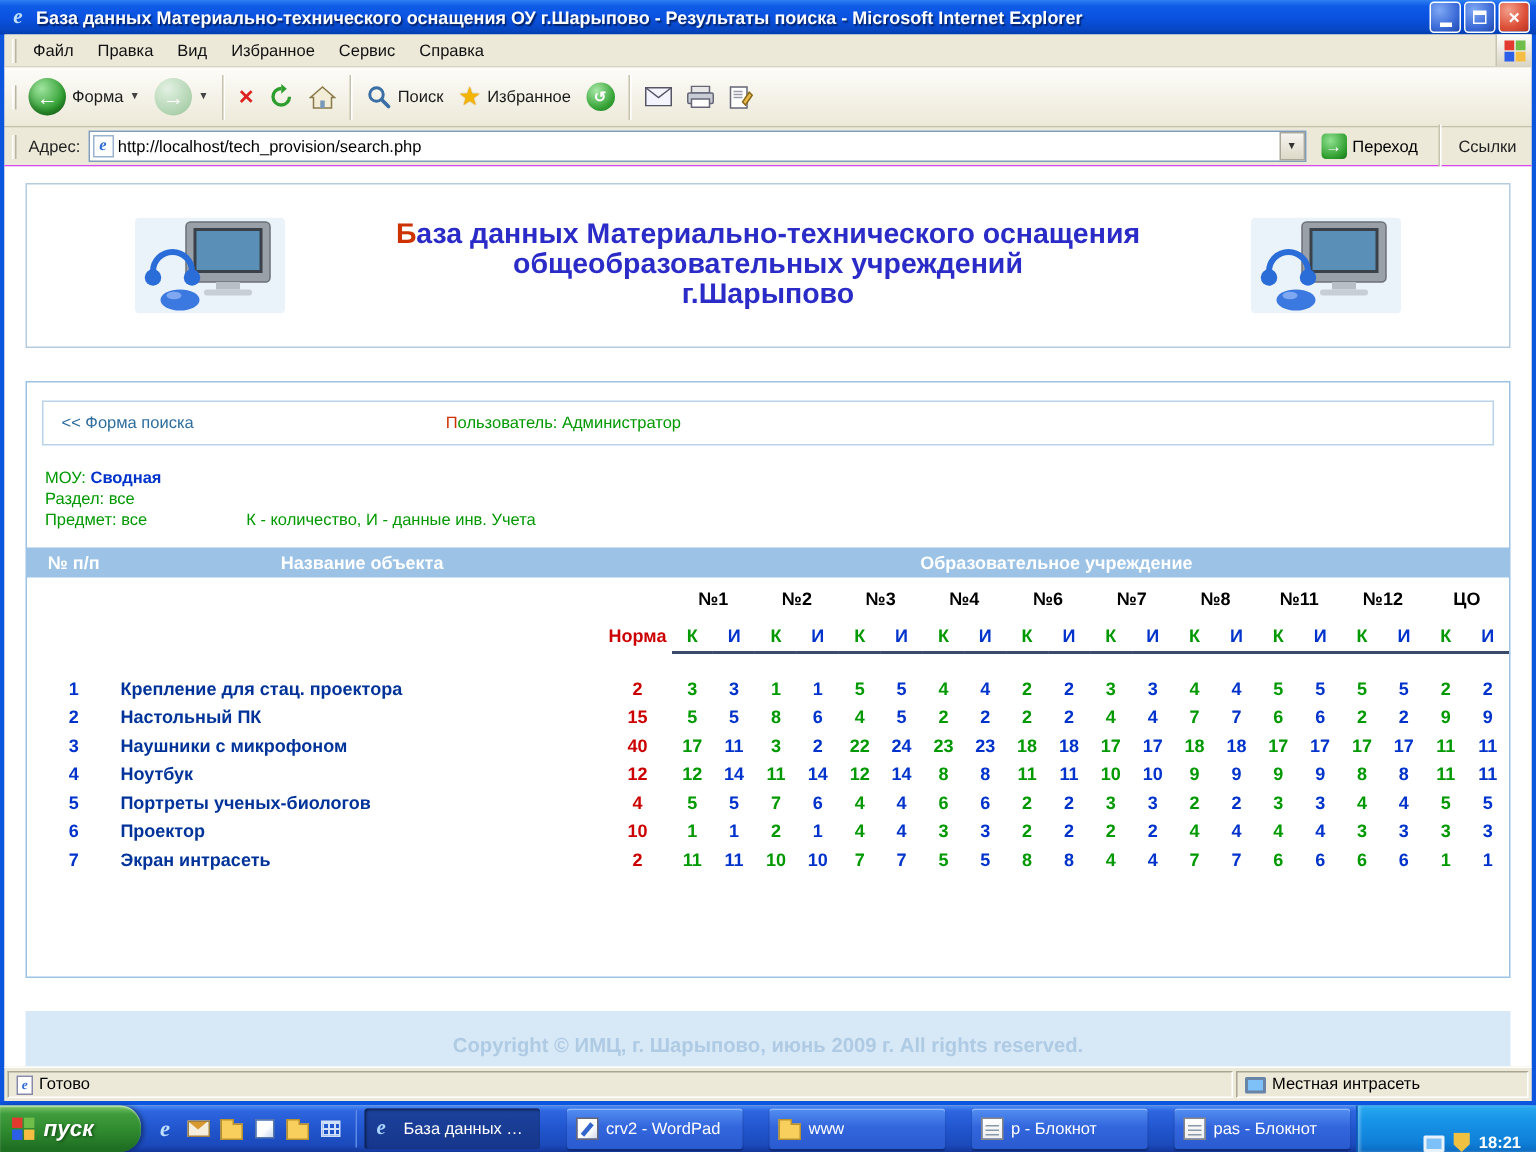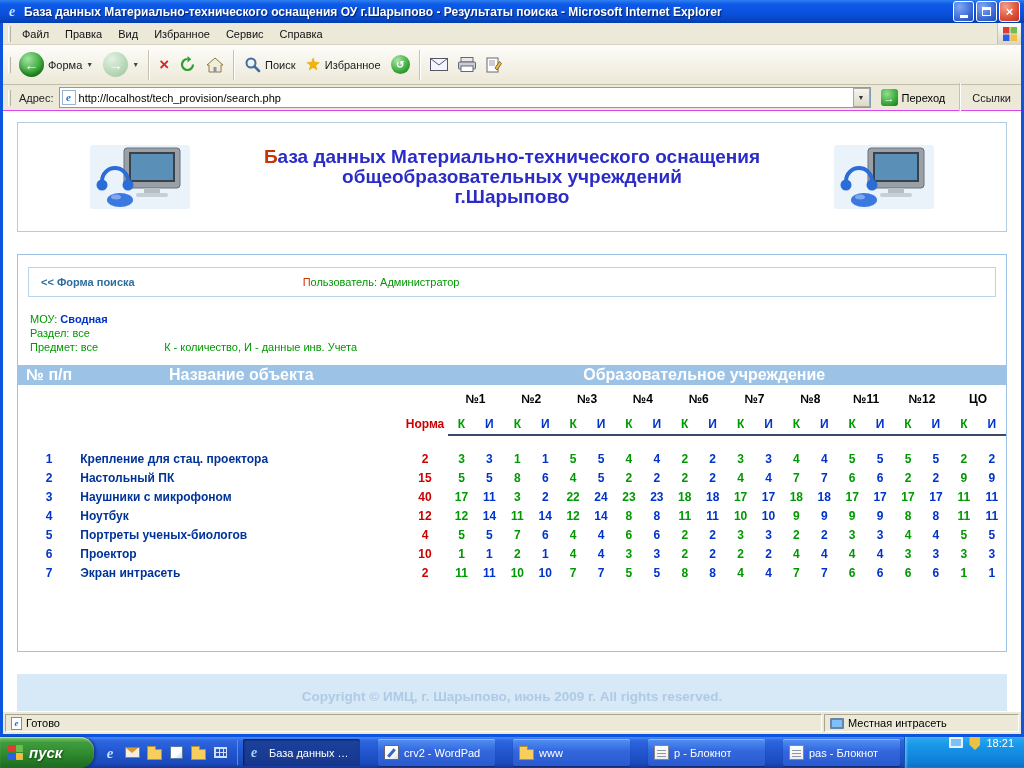--- a/index.html
+++ b/index.html
@@ -82,31 +82,31 @@
     align-items: center; justify-content: space-between; padding: 0 72px; background: #fff; }
   .comp-img { width: 100px; height: 64px; flex: none; }
   .page-title { text-align: center; font-weight: bold; font-size: 19px; line-height: 20px;
     color: var(--accent-blue, #2B2BC8); }
   .first-letter { color: var(--accent-red, #CC3300); }
 
   .main-box { margin-top: 22px; border: 1px solid #9CC2E5; min-height: 398px;
     padding-bottom: 28px; background: #fff; }
   .searchform-bar { margin: 12px 10px 0; border: 1px solid #B9D3EA; height: 30px;
     display: flex; align-items: center; }
-  .back-link { margin-left: 12px; color: var(--link-teal, #2E6E9E); cursor: pointer; font-weight: bold; }
+  .back-link { margin-left: 12px; color: var(--link-teal, #2E6E9E); cursor: pointer; }
   .user-label { margin-left: 168px; color: var(--text-green, #009900); }
 
   .filters { margin: 15px 0 0 12px; line-height: 14px; color: var(--text-green, #009900); }
   .mou-value { color: var(--i-blue, #0033CC); font-weight: bold; }
   .filters-line3 { display: flex; }
   .legend { margin-left: 66px; }
 
   table.data-table { margin-top: 11px; width: 100%; border-collapse: collapse; font-size: 12px; }
   table.data-table th, table.data-table td { font-weight: bold; white-space: nowrap; }
-  tr.head-blue th { background: var(--table-header-blue, #9CC2E5); color: #fff; height: 20px; font-size: 16px; }
+  tr.head-blue th { background: var(--table-header-blue, #9CC2E5); color: #fff; height: 20px; font-size: 12px; }
   tr.inst-row th { height: 28px; vertical-align: middle; text-align: center; color: #000; }
   tr.ki-row th { height: 22px; text-align: center; }
   th.w-num { width: 58px; } th.w-name { width: 300px; } th.w-norm { width: 42px; }
   th.col-v { width: 26px; }
   .norm-red { color: var(--norm-red, #CC0000); }
   .kh, td.k { color: var(--k-green, #009900); }
   .ih, td.i { color: var(--i-blue, #0033CC); }
   tr.ki-row th.col-v { border-bottom: 2px solid #3A4A6B; }
   tbody td { text-align: center; padding: 2.5px 0; }
   tbody td.c-rownum { color: var(--i-blue, #0033CC); }
@@ -165,24 +165,24 @@
     position: absolute; left: 2px; }
   .tico-wordpad { background: linear-gradient(135deg, #FFF 60%, #D0D8E8); border: 1px solid #667; }
   .tico-wordpad::before { content: ""; position: absolute; left: 5px; top: 2px; width: 3px; height: 10px;
     background: #3366CC; transform: rotate(40deg); }
   .tico-folder { width: 15px; height: 11px; margin-top: 3px; background: #F8CE5C; border: 1px solid #B8912C; }
   .tico-folder::before { content: ""; position: absolute; top: -4px; left: -1px; width: 7px; height: 3px;
     background: #F8CE5C; border: 1px solid #B8912C; border-bottom: none; }
   .tico-notepad { background: linear-gradient(#FFF, #EEE); border: 1px solid #888; }
   .tico-notepad::before { content: ""; position: absolute; left: 2px; right: 2px; top: 4px; height: 1px;
     background: #8899AA; box-shadow: 0 3px 0 #8899AA, 0 6px 0 #8899AA; }
-  .tray { width: 120px; flex: none; display: flex; align-items: flex-start; justify-content: flex-end;
+  .tray { width: 120px; flex: none; display: flex; align-items: flex-end; justify-content: flex-end;
     gap: 6px; padding: 0 10px 0 8px; border-left: 1px solid #0A5AB4;
     background: linear-gradient(180deg, #2BAAF0 0%, #1795E8 30%, #0F7FD8 80%, #0A6AC0 100%);
-    box-shadow: inset 2px 0 2px rgba(255,255,255,.3); }
+    box-shadow: inset 2px 0 2px rgba(255,255,255,.3); font-weight: bold; }
   .tray-ico-pc { width: 14px; height: 11px; background: #7EC0F8; border: 2px solid #E8F2FC; border-radius: 1px; }
   .tray-ico-shield { width: 11px; height: 13px; background: #F0C040;
     clip-path: polygon(0 0, 100% 0, 100% 60%, 50% 100%, 0 60%); }
   .tray-time { color: #fff; font-size: 11px; }
 </style>
 </head>
 <body>
 
 <div class="screen">
 

